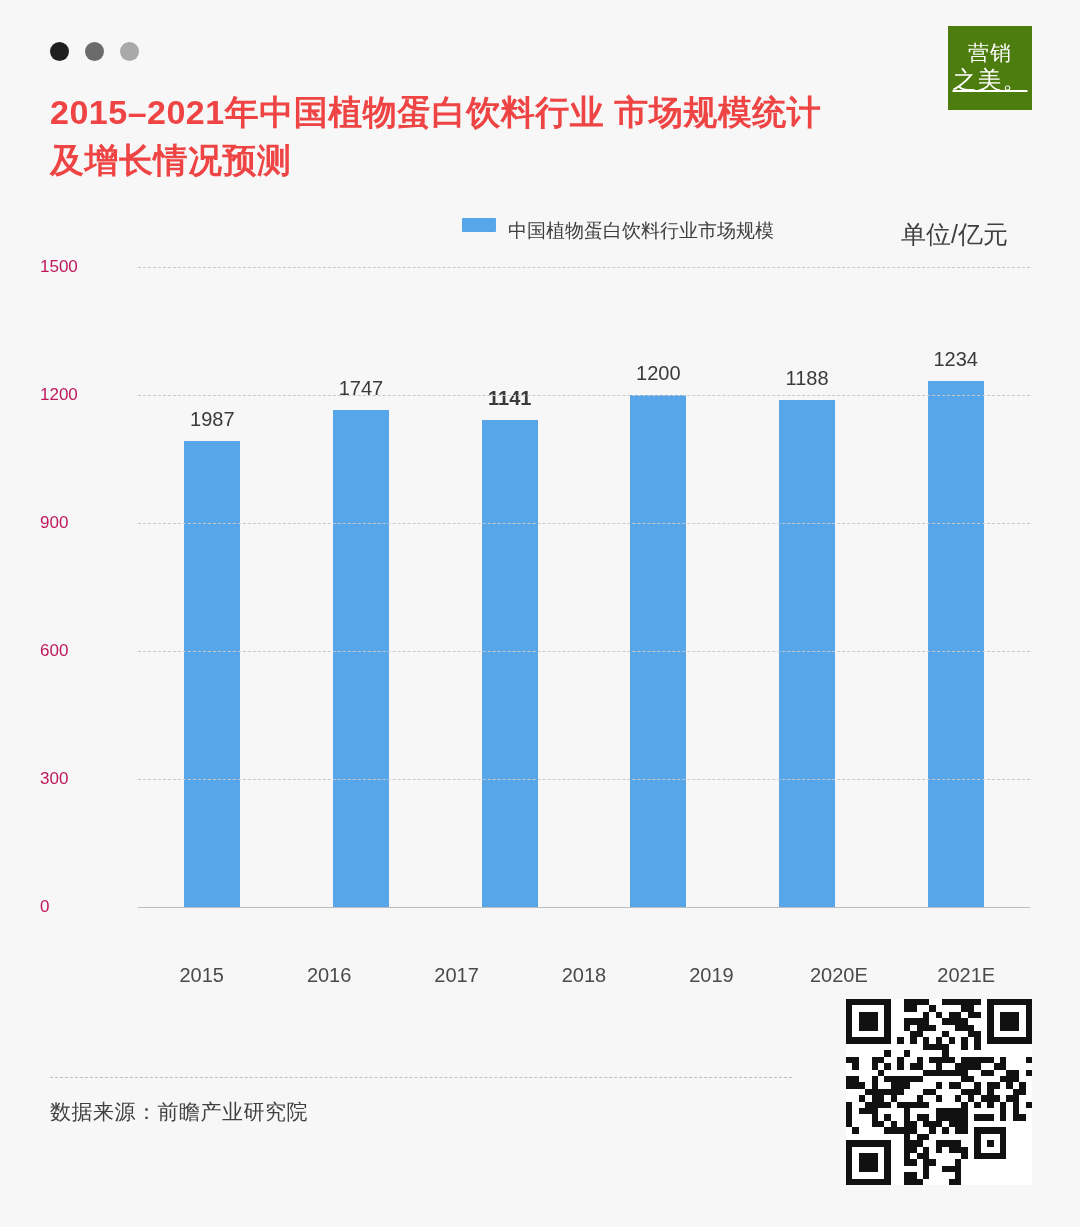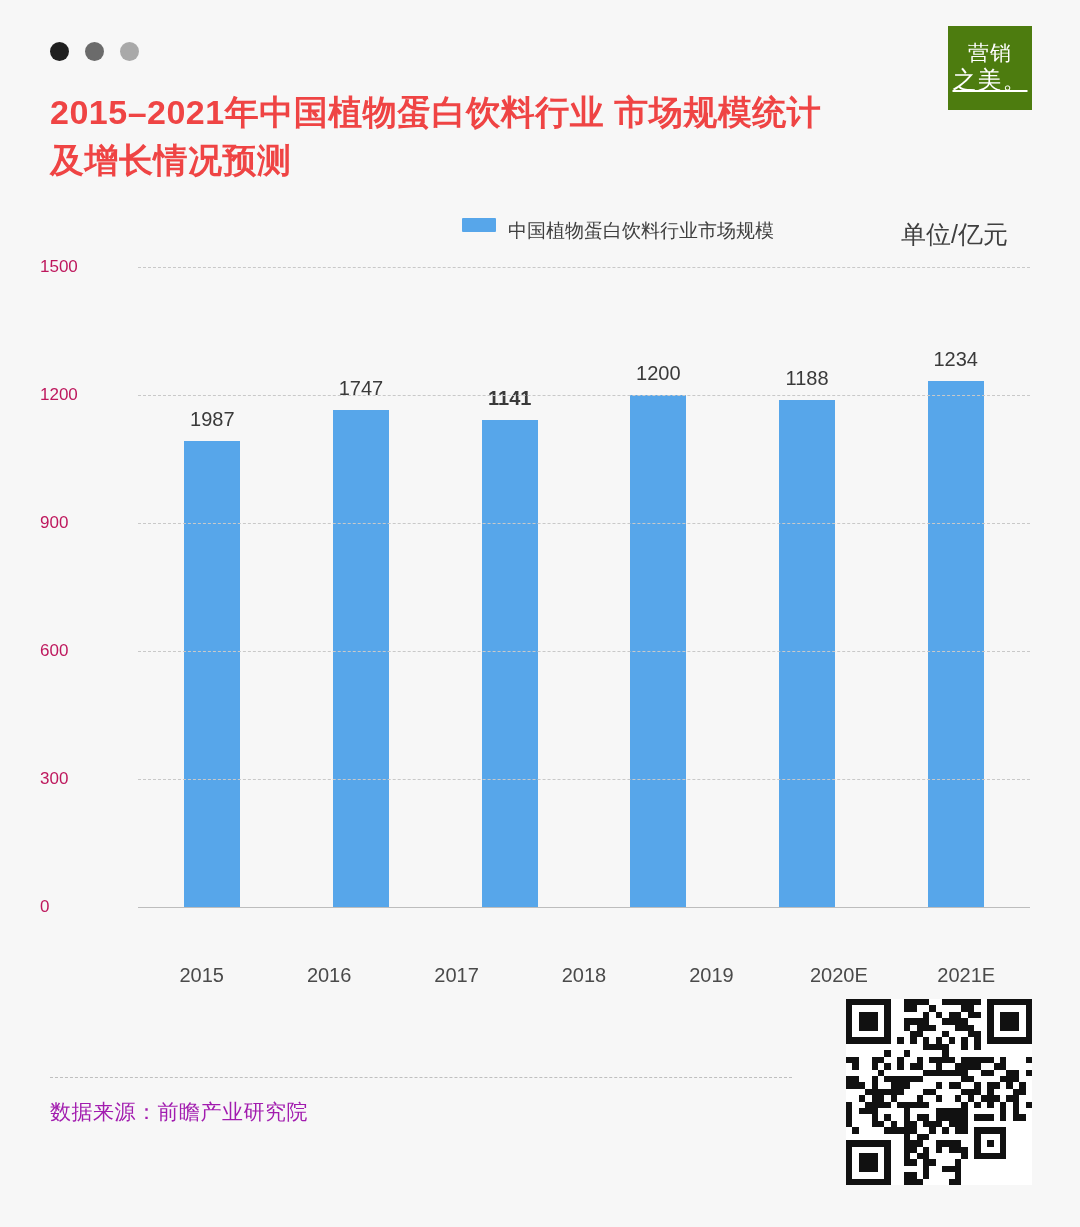--- a/index.html
+++ b/index.html
@@ -201,21 +201,21 @@
     top: 1077px;
     width: 742px;
     height: 0;
     border-top: 1px dashed #bfbfbf;
   }
   .source {
     position: absolute;
     left: 50px;
     top: 1098px;
     font-size: 21px;
-    color: #a21caf;
+    color: #404040;
     letter-spacing: 0.5px;
   }
 </style>
 </head>
 <body>
 
 <div class="page">
 
   <div class="dots">
     <div class="dot" style="background: rgb(31, 31, 31);"></div>

